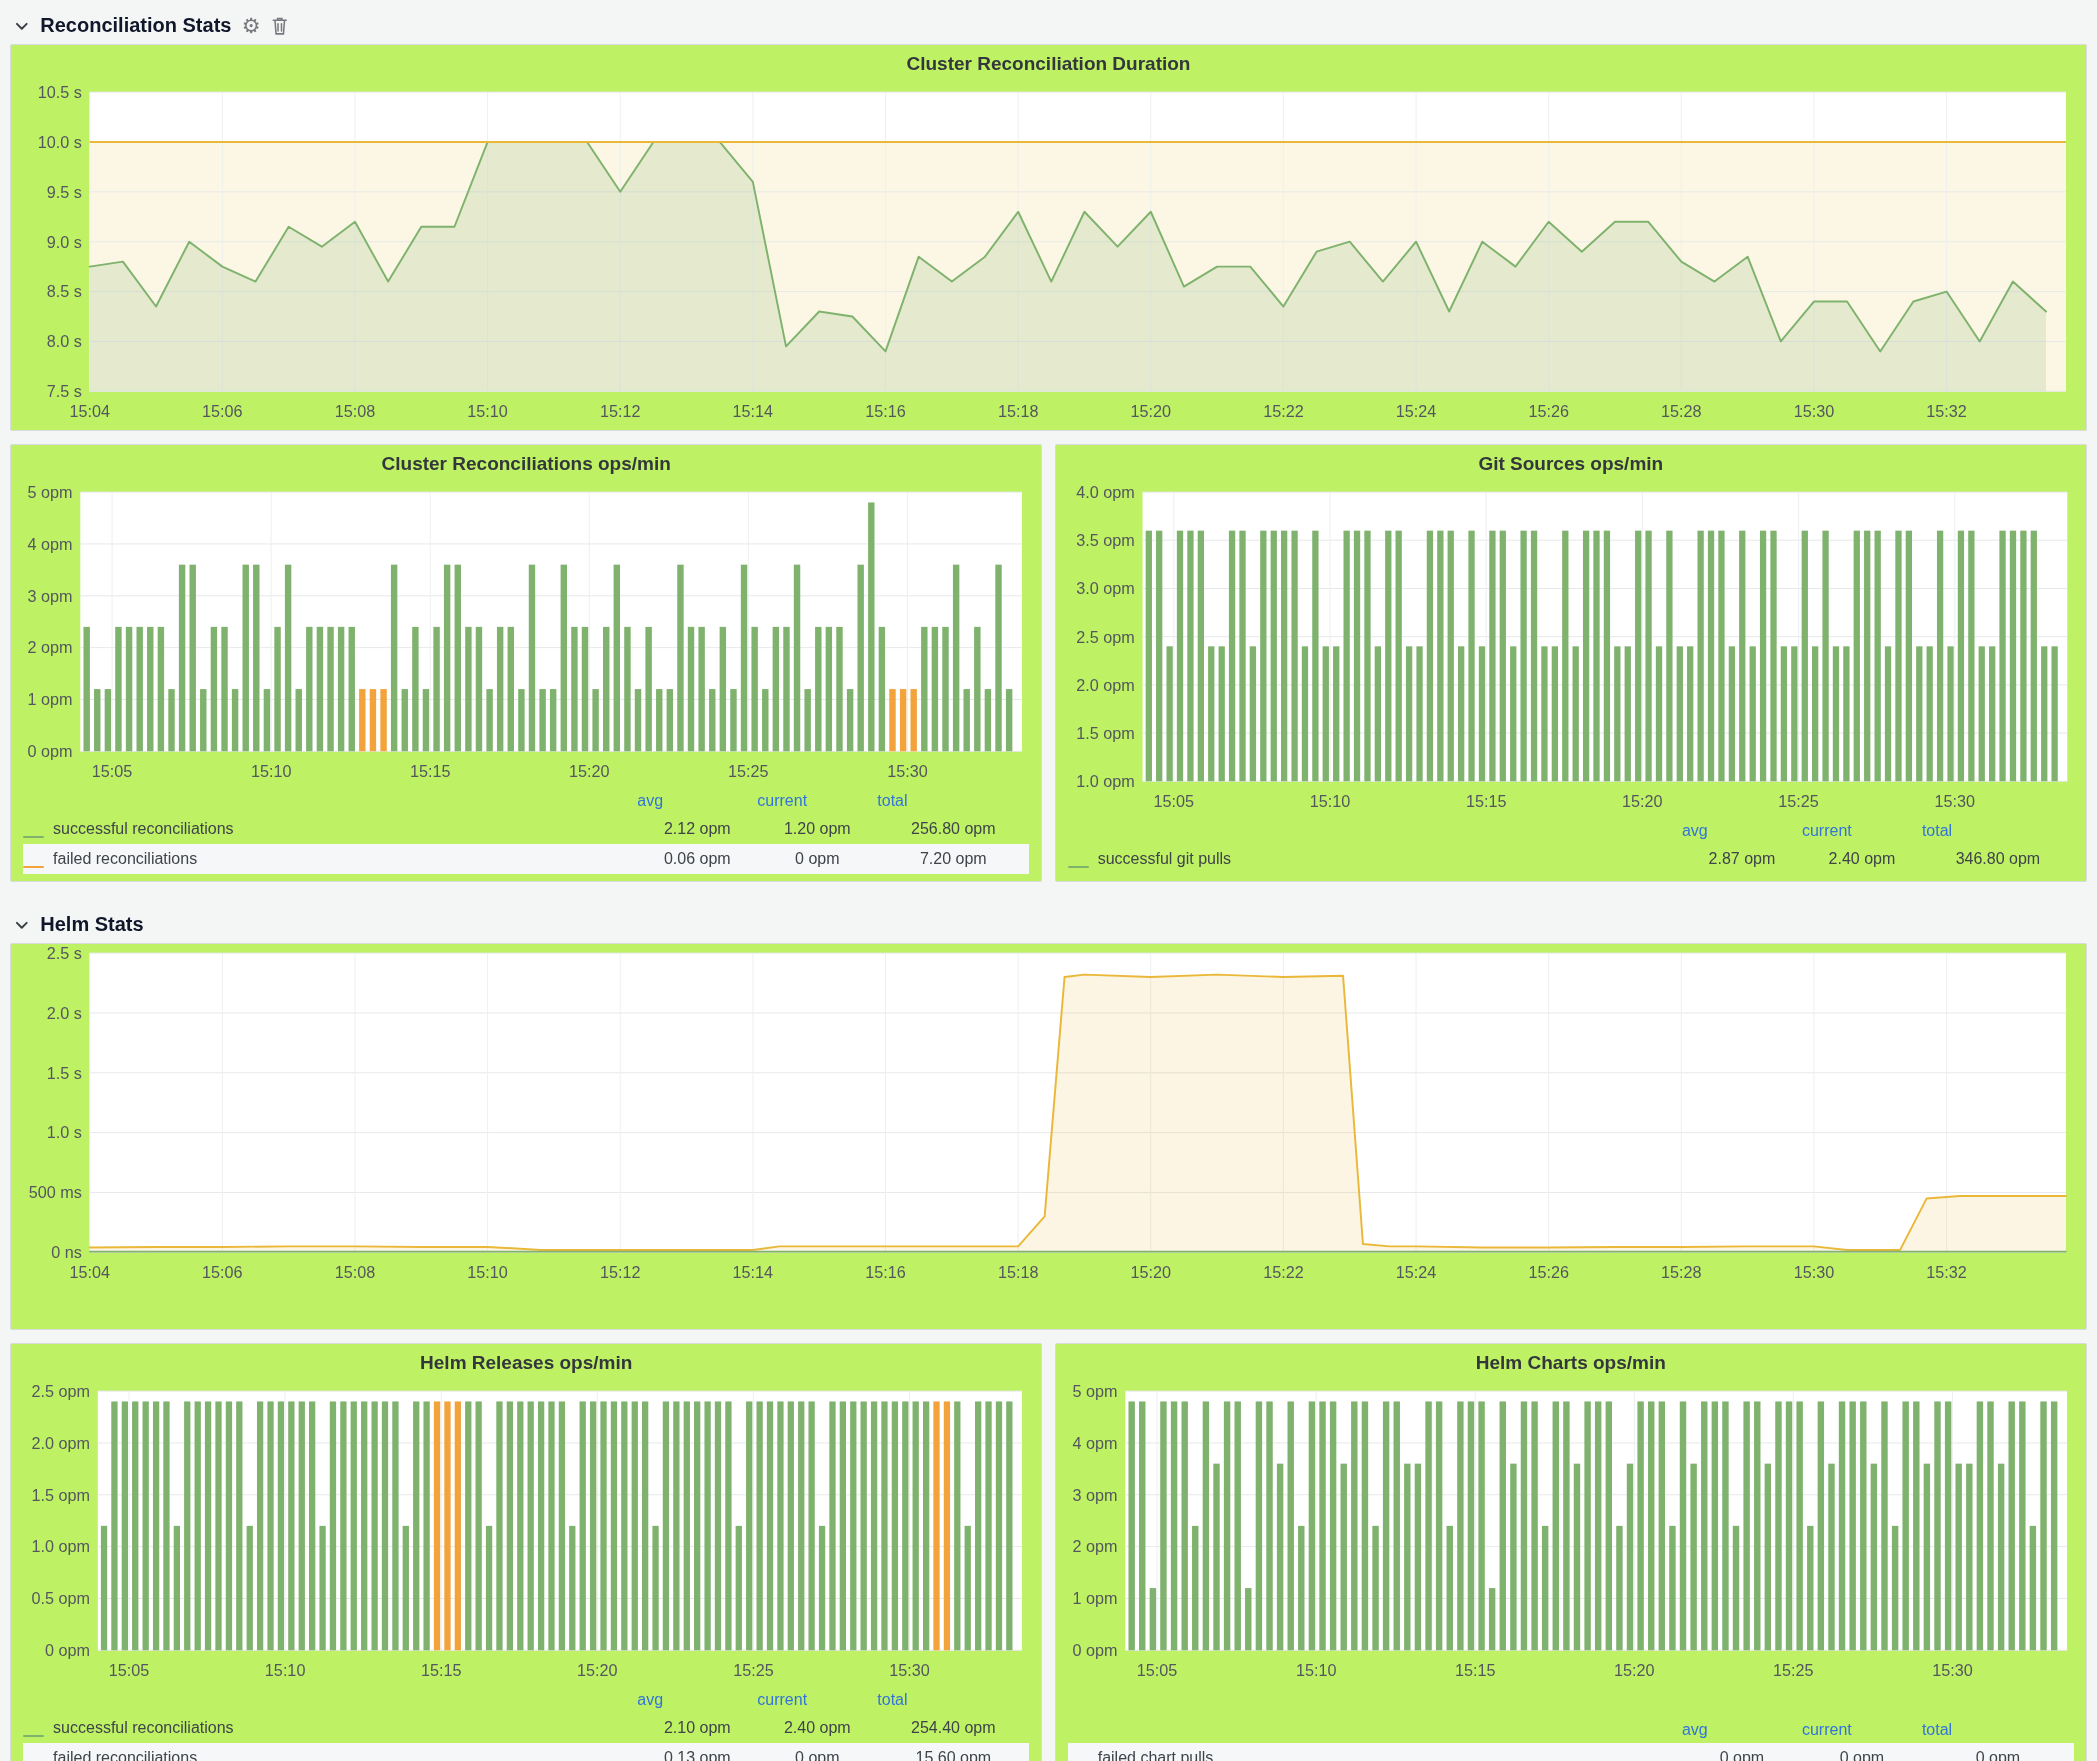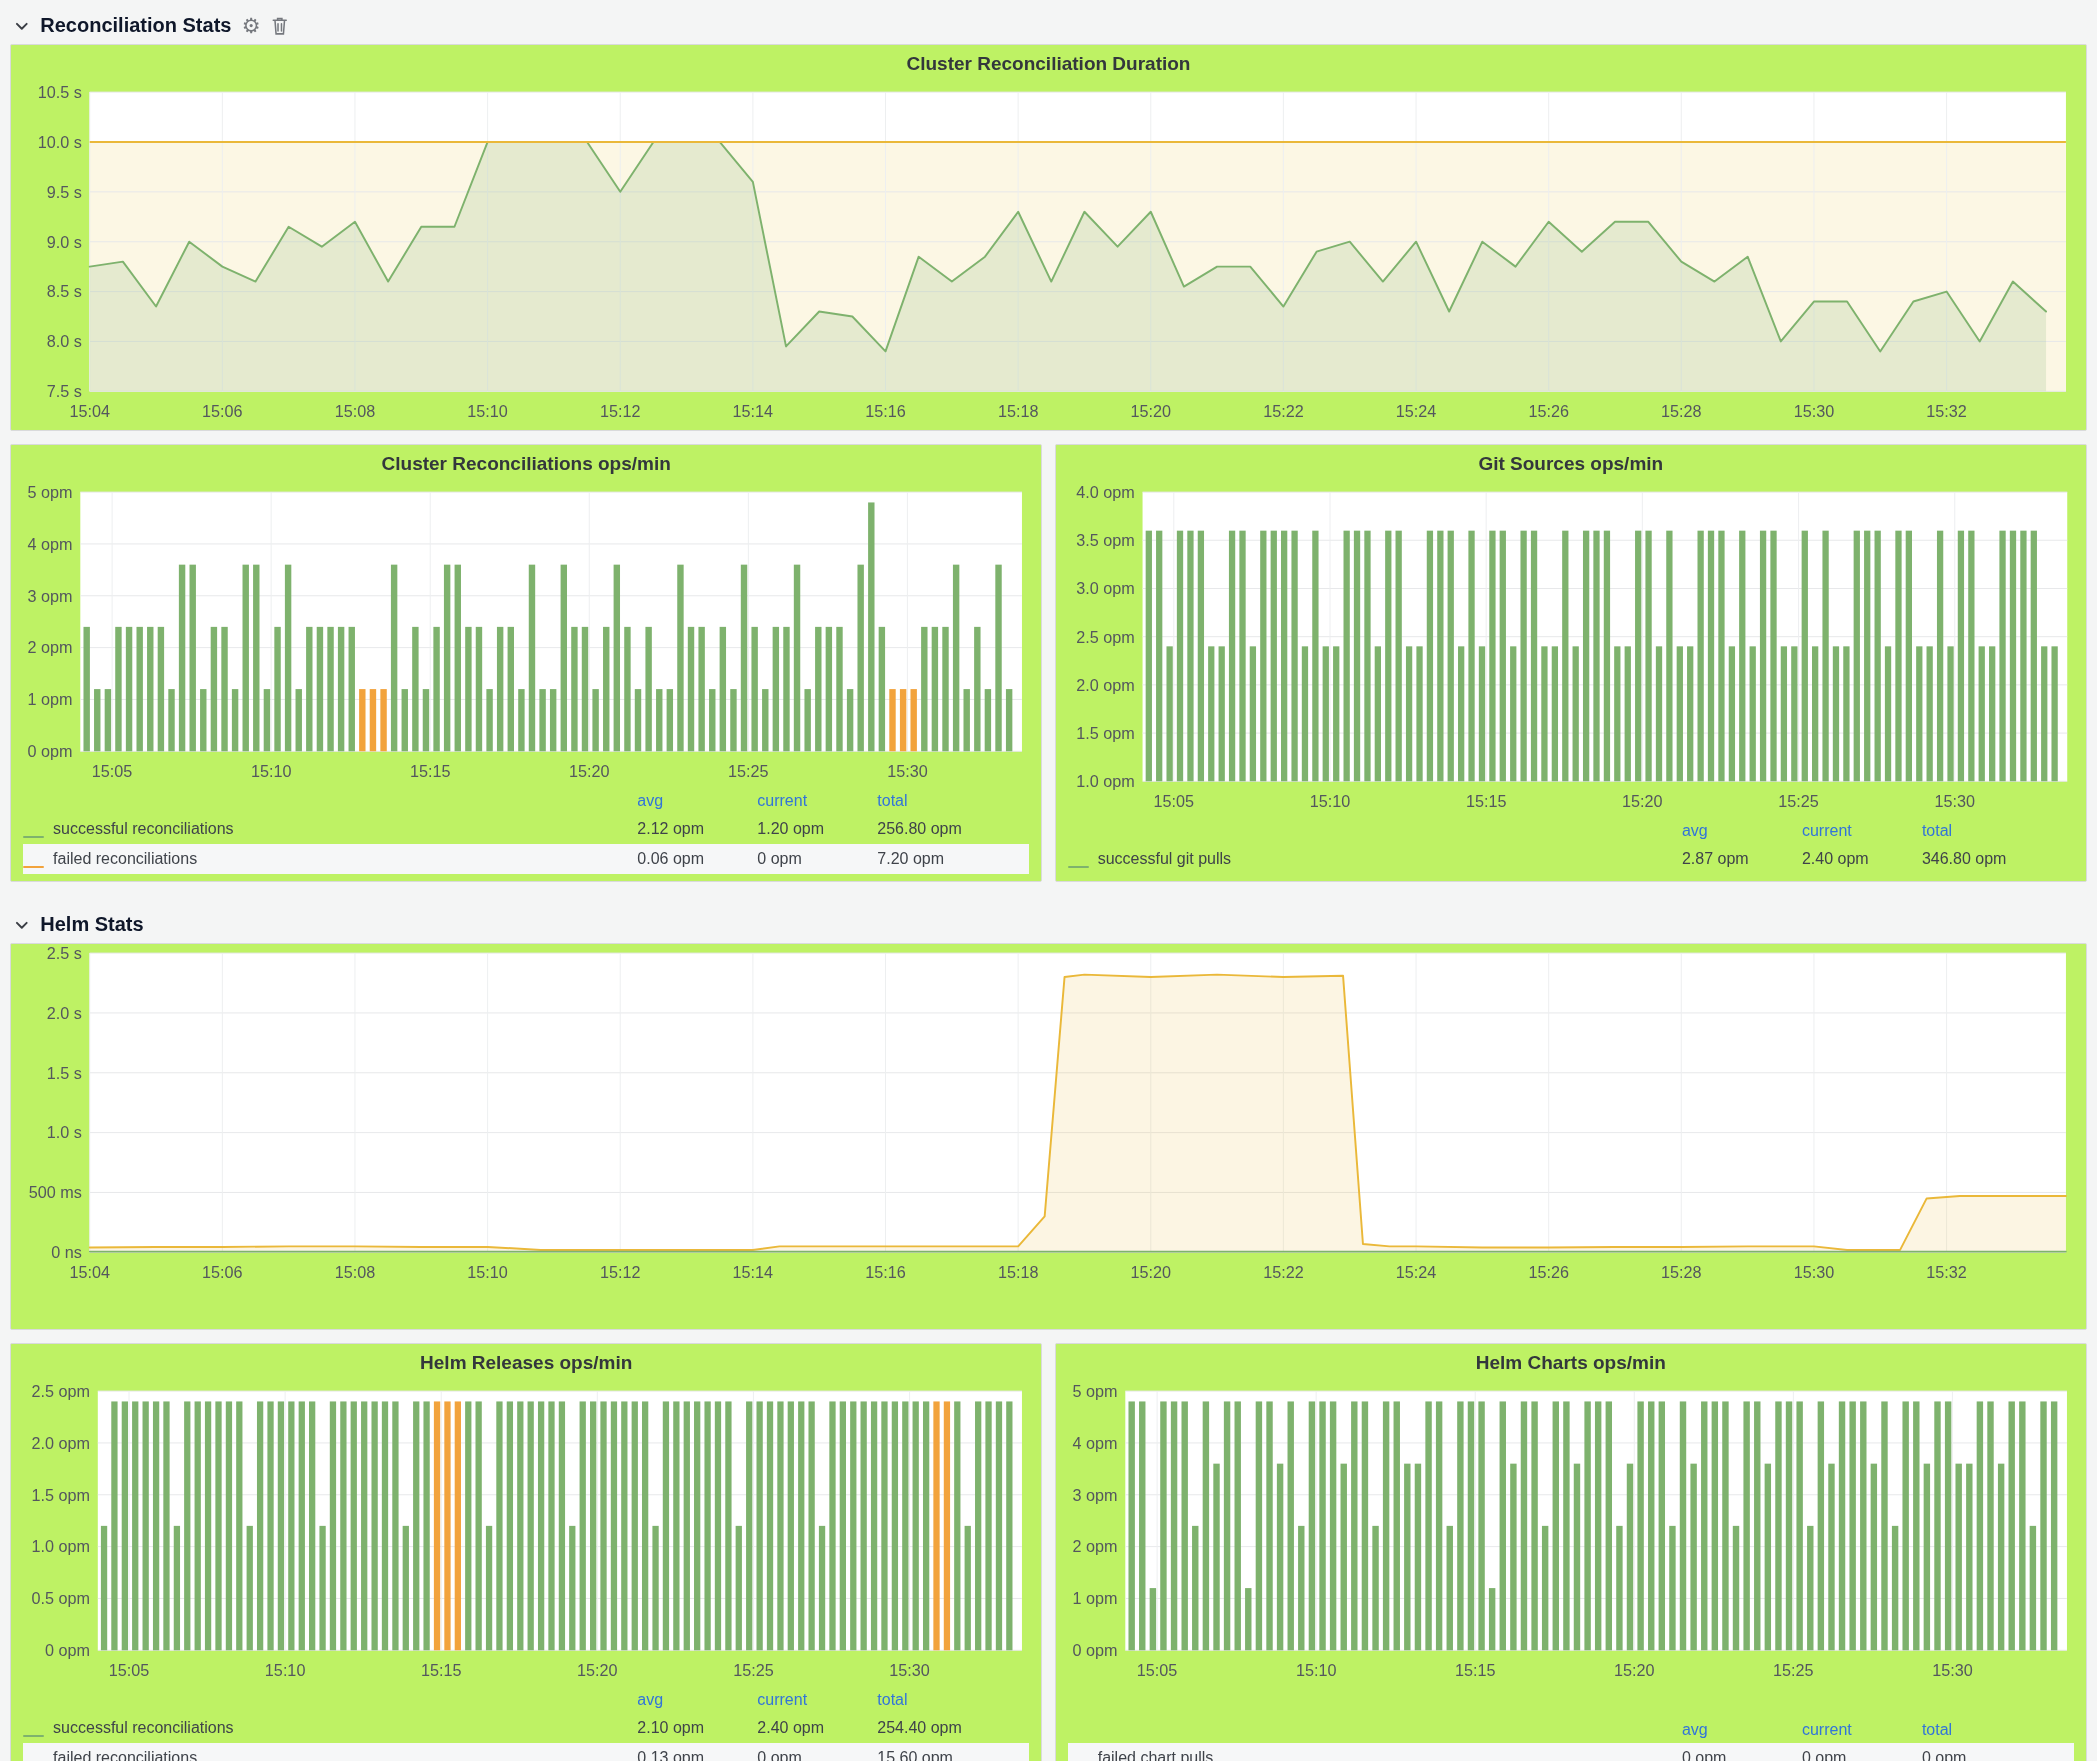--- a/index.html
+++ b/index.html
@@ -14,21 +14,21 @@
   .row{display:flex;gap:13px;height:438px;margin-bottom:25px}
   .row .panel{flex:1;min-width:0}
   .panel-title{height:38px;line-height:38px;text-align:center;font-size:19px;font-weight:700;color:#33373c;cursor:pointer}
   .chart{flex:1;min-height:0;position:relative}
   .legend{padding:3.9px 3.9px 1.3px;font-size:16px}
   .legend-row{display:grid;grid-template-columns:1fr 120px 120px 152px;align-items:center;min-height:30px}
   .legend-head{min-height:27px}
   .legend-head .lh{color:#3274d9;font-weight:500;cursor:pointer}
   .lname{display:flex;align-items:flex-end;gap:9px;color:#3f434a}
   .swatch{width:21px;height:2.6px;border-radius:1.3px;display:inline-block;background:#7eb26d}
-  .lval{text-align:left;color:#3f434a}
+  .lval{text-align:center;color:#3f434a}
   .alt{background:#f6f7f8}
   svg text{font-family:"Liberation Sans",sans-serif}
 </style>
 </head>
 <body>
 
 <div class="section-header">
   <span class="icon-btn">
     <svg width="15.6" height="15.6" viewBox="0 0 16 16">
         <path d="M3 6l5 5 5-5" fill="none" stroke="#3a3e45" stroke-width="2" stroke-linecap="round" stroke-linejoin="round"></path>

